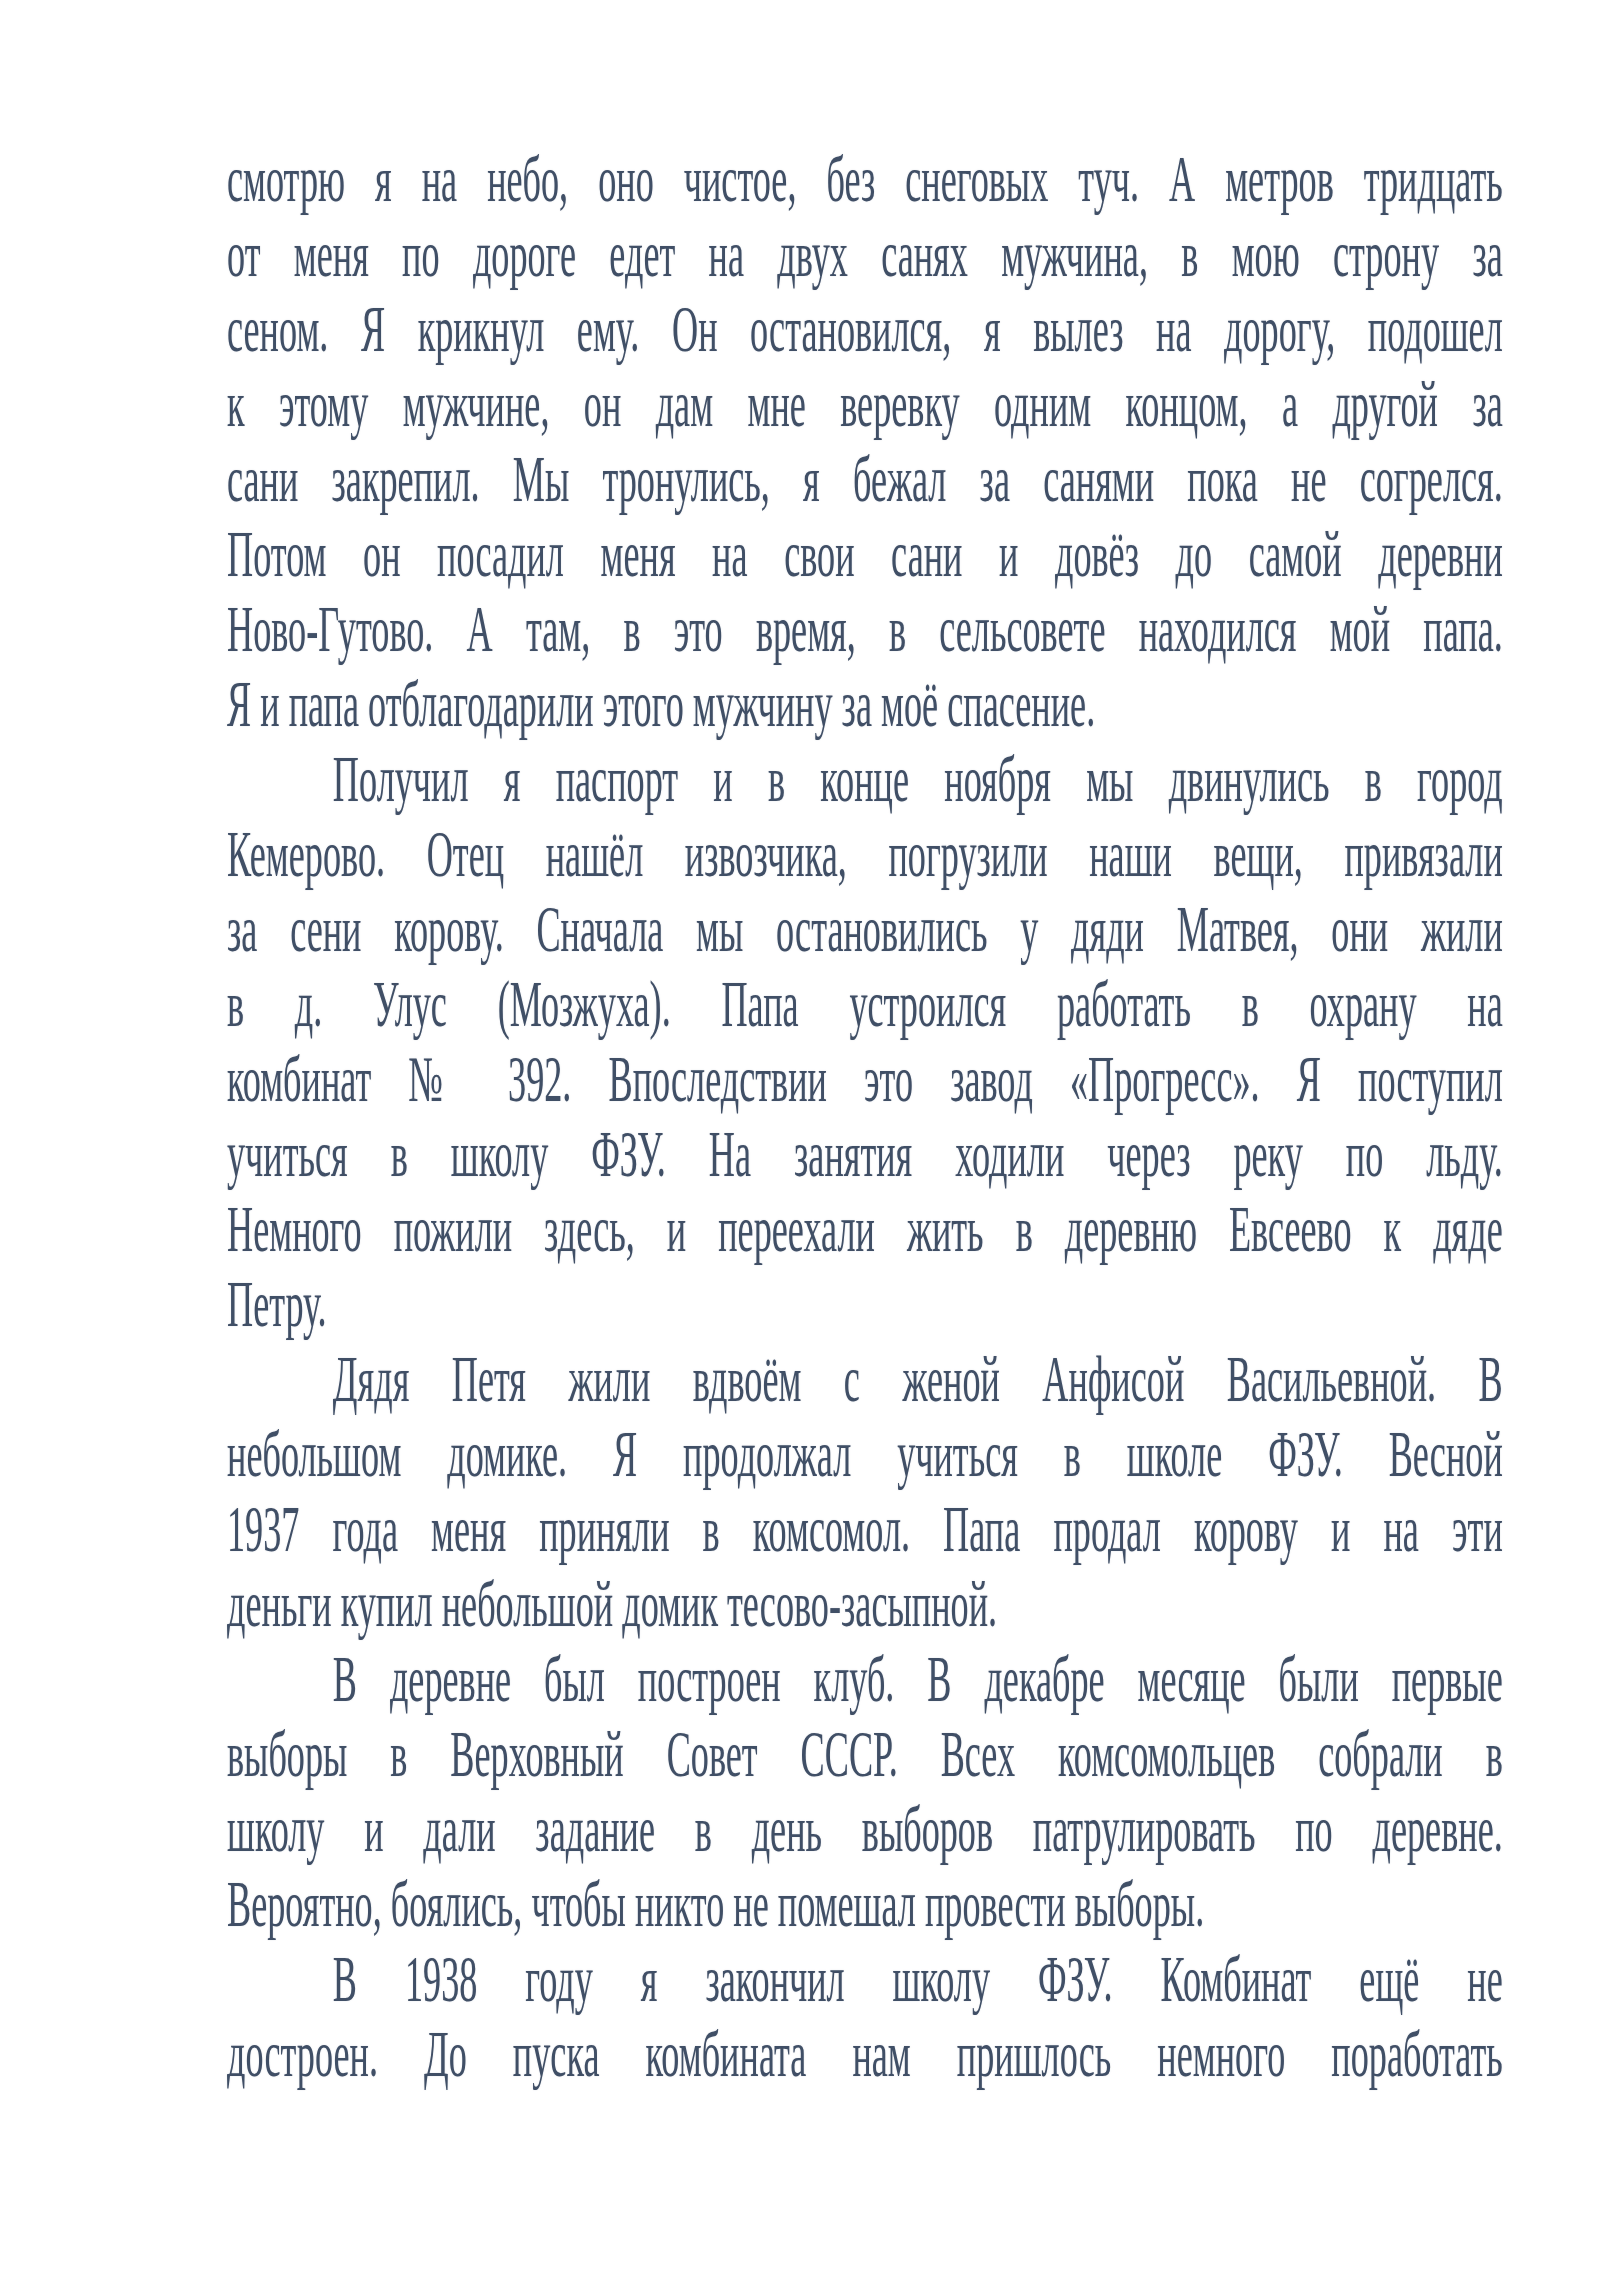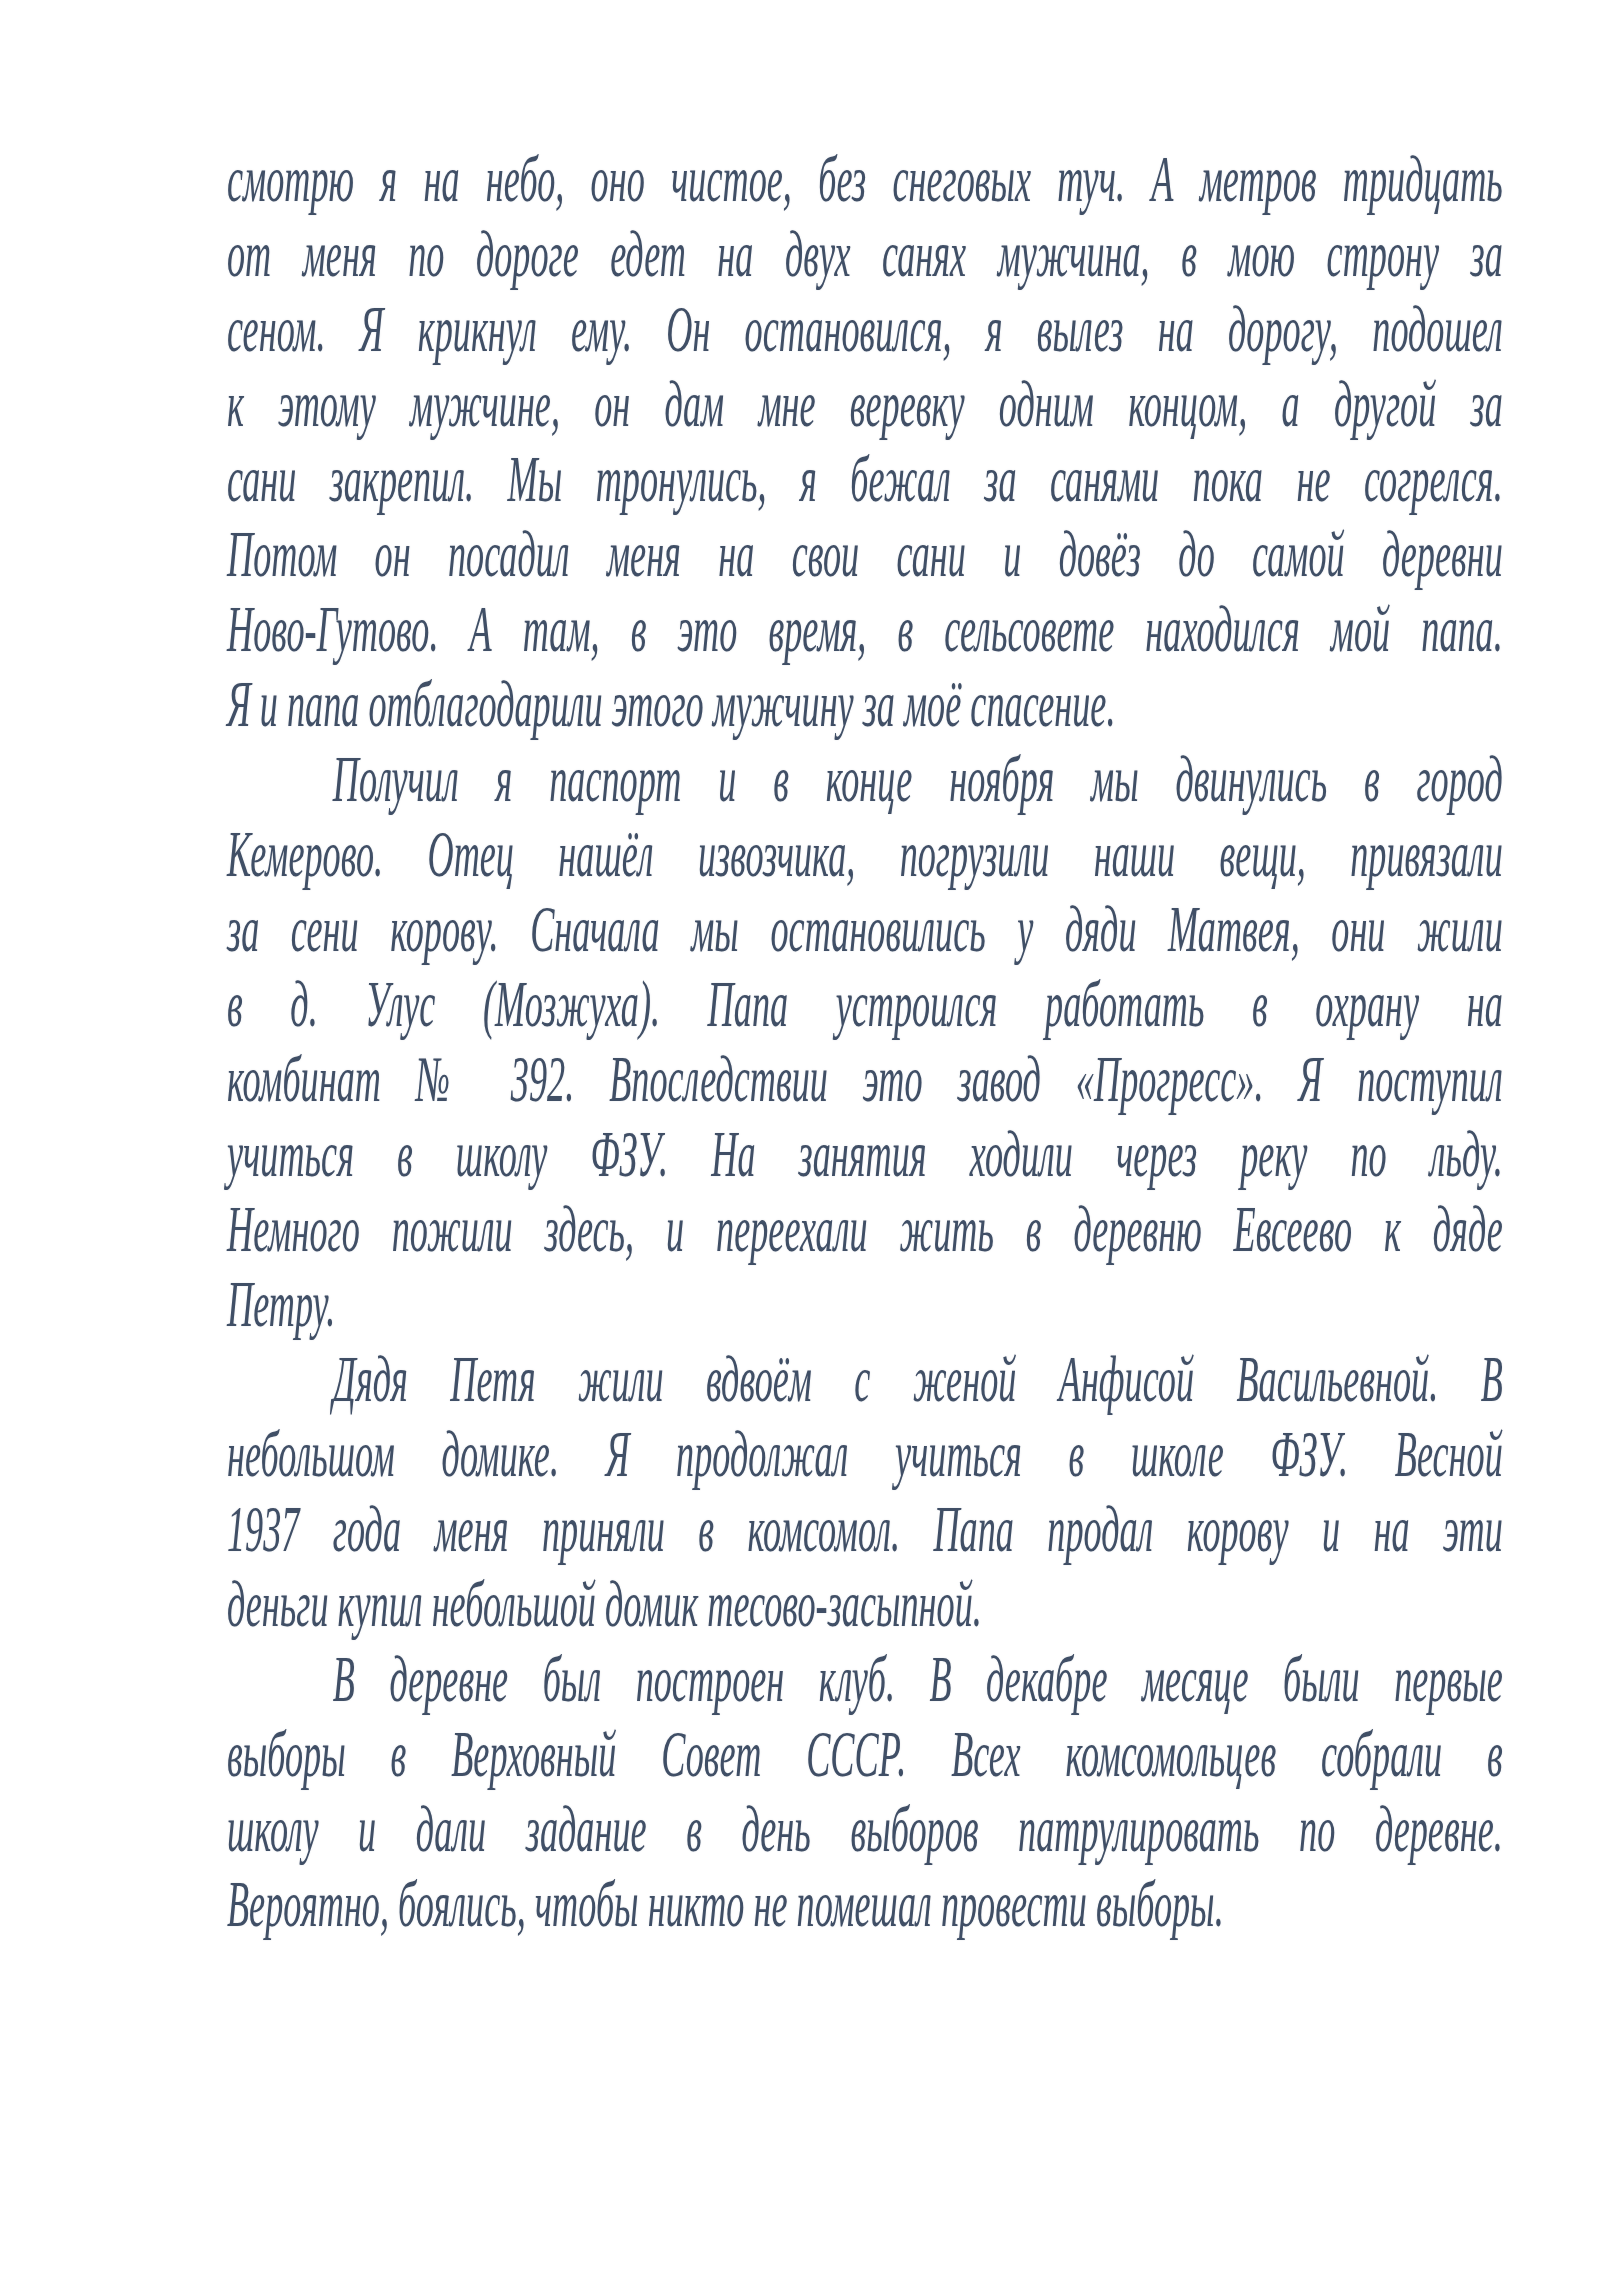--- a/index.html
+++ b/index.html
@@ -16,21 +16,20 @@
   }
   .text-block {
     position: absolute;
     left: 227px;
     top: 142px;
     width: 1276px;
   }
   .para {
     margin: 0;
     padding: 0;
-    font-style: italic;
   }
   .line {
     width: 2290px;                 
     height: 75px;
     font-family: "Liberation Serif", "DejaVu Serif", serif;
     font-size: 65px;
     line-height: 75px;
     color: #404f66;
     text-align: justify;
     text-align-last: justify;
@@ -81,16 +80,20 @@
       <div class="line end">деньги купил небольшой домик тесово-засыпной.</div>
     </div>
 
     <div class="para">
       <div class="line indent">В деревне был построен клуб.  В декабре месяце были первые</div>
       <div class="line">выборы в Верховный Совет СССР. Всех комсомольцев собрали в</div>
       <div class="line">школу и дали задание в день выборов патрулировать по деревне.</div>
       <div class="line end">Вероятно, боялись, чтобы никто не помешал провести выборы.</div>
     </div>
 
+    <div class="para">
+      <div class="line indent">В 1938 году я закончил школу ФЗУ. Комбинат ещё не</div>
+      <div class="line">достроен.  До пуска комбината нам пришлось немного поработать</div>
+    </div>
 
   </div>
 </div>
 
 
 </body></html>

